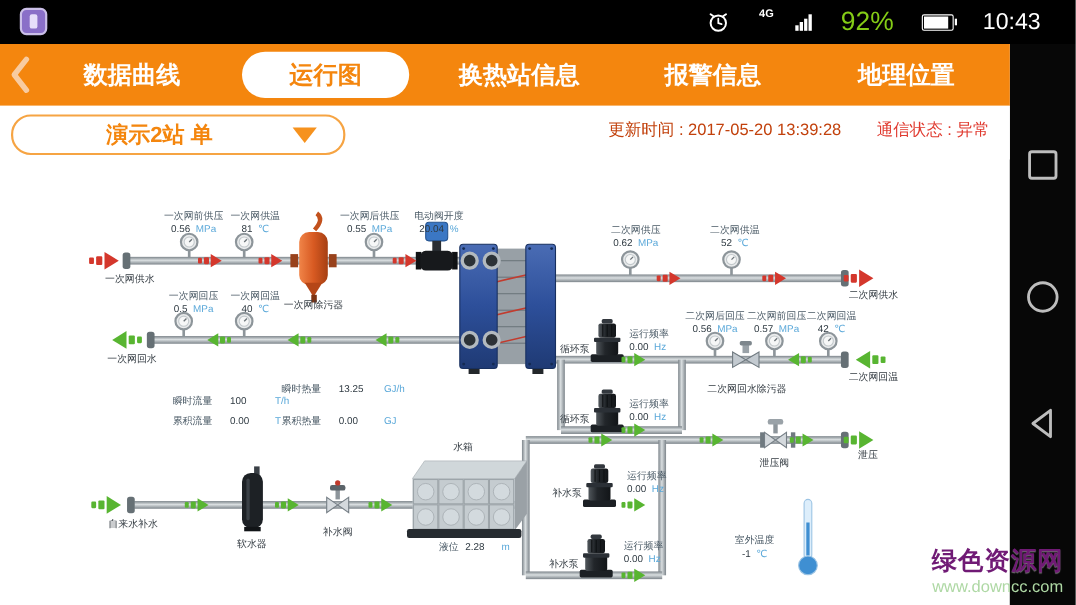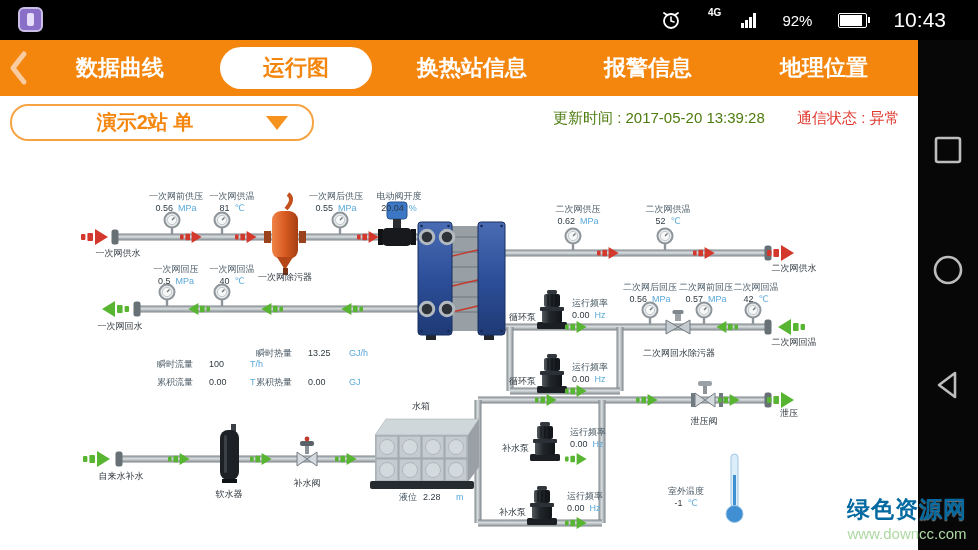--- a/index.html
+++ b/index.html
@@ -8,60 +8,60 @@
   
   .status-bar{position:absolute;left:0;top:0;width:978px;height:40px;background:#000;z-index:6;}
   .app-badge{position:absolute;left:18px;top:7px;width:25px;height:25px;border-radius:6px;
              background:#8a6fc8;border:2px solid #cbbfe8;box-sizing:border-box;}
   .app-badge:after{content:"";position:absolute;left:7px;top:4px;width:7px;height:13px;
              background:#e6defa;border-radius:2px;}
   .sb-right{position:absolute;right:32px;top:0;height:40px;display:flex;align-items:center;gap:26px;}
   .fourg{color:#fff;font-size:10px;font-weight:bold;align-self:flex-start;margin-top:7px;margin-right:-6px;}
   .bars{display:flex;align-items:flex-end;gap:1px;height:15px;}
   .bars i{display:block;width:3px;background:#fff;}
-  .pct{color:#ffffff;font-size:15px;}
+  .pct{color:#84cc16;font-size:24px;}
   .battery{position:relative;width:27px;height:13px;border:1.5px solid #fff;border-radius:2px;}
   .battery i{position:absolute;left:1px;top:1px;bottom:1px;width:80%;background:#fff;}
   .battery:after{content:"";position:absolute;right:-4px;top:3px;width:2.5px;height:6px;background:#fff;}
   .sb-time{color:#fff;font-size:21px;}
   
   .nav-bar{position:absolute;left:0;top:40px;width:918px;height:56px;background:#f4860e;
            display:flex;align-items:center;padding:0 6px;box-sizing:border-box;z-index:5;}
   .back{width:26px;height:48px;display:flex;align-items:center;}
   .tab{flex:1;text-align:center;color:#fff;font-size:22px;font-weight:bold;cursor:pointer;
        padding:6px 0;margin:0 12px;white-space:nowrap;}
   .tab.active{background:#fff;color:#f4860e;border-radius:22px;}
   
   .sub-header{position:absolute;left:0;top:96px;width:918px;height:49px;background:#fff;z-index:4;}
   .station-pill{position:absolute;left:10px;top:8px;width:300px;height:33px;border:2px solid #f6a443;
        border-radius:18px;display:flex;align-items:center;justify-content:center;cursor:pointer;}
   .station-pill span{color:#f4860e;font-size:20px;font-weight:bold;margin-right:34px;}
   .dd-tri{position:absolute;right:24px;top:10px;width:0;height:0;
        border-left:11px solid transparent;border-right:11px solid transparent;border-top:14px solid #f6921e;}
-  .update{position:absolute;left:553px;top:13px;font-size:15px;color:#4d7c0f;}
+  .update{position:absolute;left:553px;top:13px;font-size:15px;color:#c2410c;}
   .comm{position:absolute;left:797px;top:13px;font-size:15px;color:#e03a2f;}
   
   .diagram{position:absolute;left:0;top:145px;width:918px;height:405px;z-index:1;}
   #labels{position:absolute;left:0;top:0;width:978px;height:550px;z-index:3;pointer-events:none;}
   .meas{position:absolute;font-size:9px;line-height:1.35;color:#4a5a66;text-align:center;
         transform:translateX(-50%);white-space:nowrap;}
   .meas.left{transform:none;text-align:left;}
   .val{color:#2f3a42;}
   .unit{color:#5aa8d9;margin-left:5px;}
   .lbl{position:absolute;font-size:9px;color:#333b42;white-space:nowrap;transform:translateX(-50%);}
   .lbl.right{transform:translateX(-100%);}
   .vrow{position:absolute;font-size:9px;color:#4a5a66;white-space:nowrap;}
   .vrow .name{display:inline-block;}
   .vrow .val{display:inline-block;}
   
   .android-nav{position:absolute;left:918px;top:40px;width:60px;height:510px;background:#070707;z-index:2;}
   .android-nav svg{position:absolute;left:50%;transform:translateX(-50%);}
   
   .watermark{position:absolute;left:836px;top:494px;width:142px;text-align:center;z-index:7;}
-  .wm-title{font-size:23px;font-weight:bold;color:#0369a1;letter-spacing:1px;
+  .wm-title{font-size:23px;font-weight:bold;color:#701a75;letter-spacing:1px;
             text-shadow:0 1px 1px rgba(255,255,255,.45);}
   .wm-url{font-size:15px;color:#aed8a4;margin-top:0px;}
 </style>
 </head>
 <body>
 
 <div class="screen">
 
   <div class="status-bar">
     <div class="app-badge"></div>

